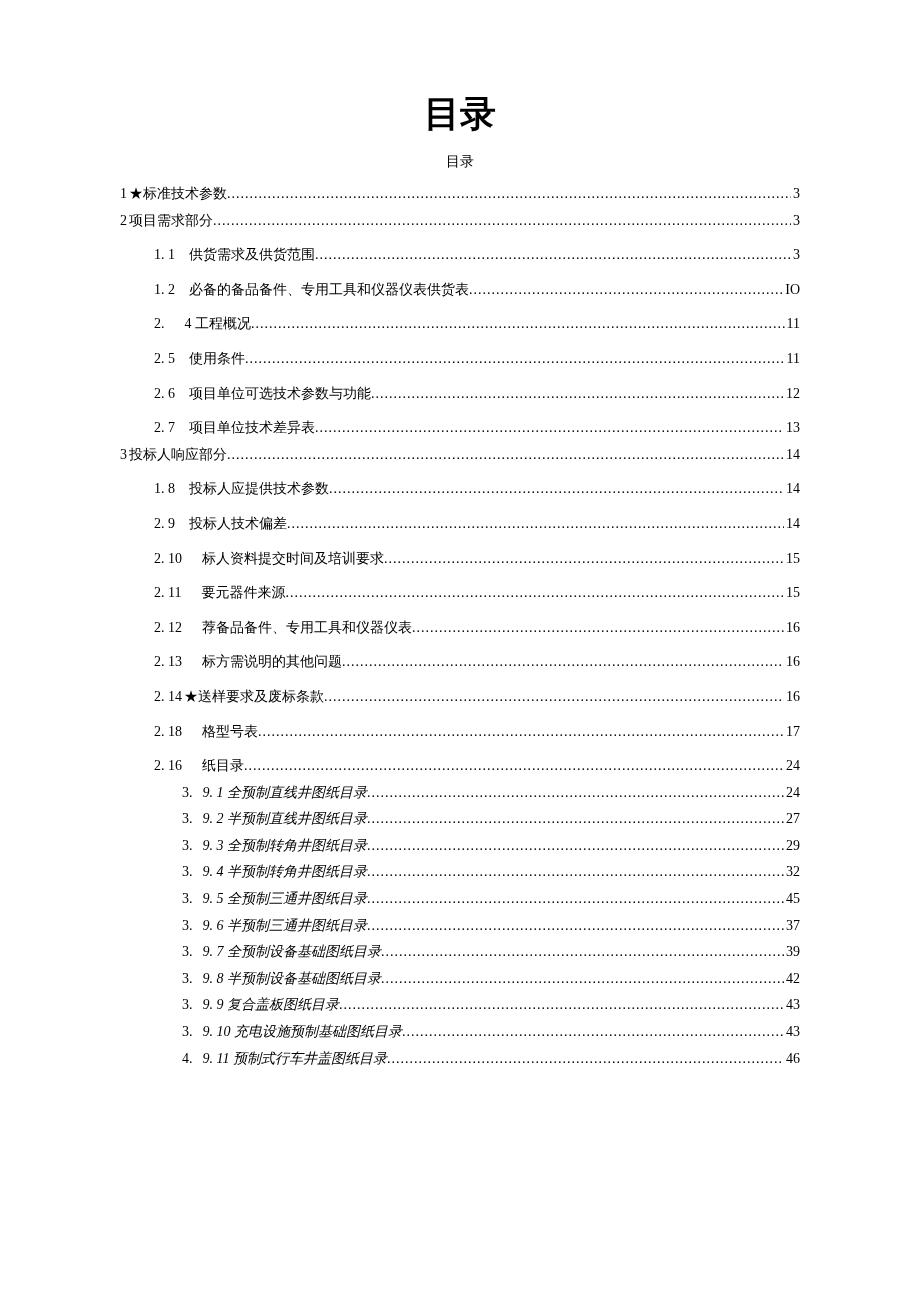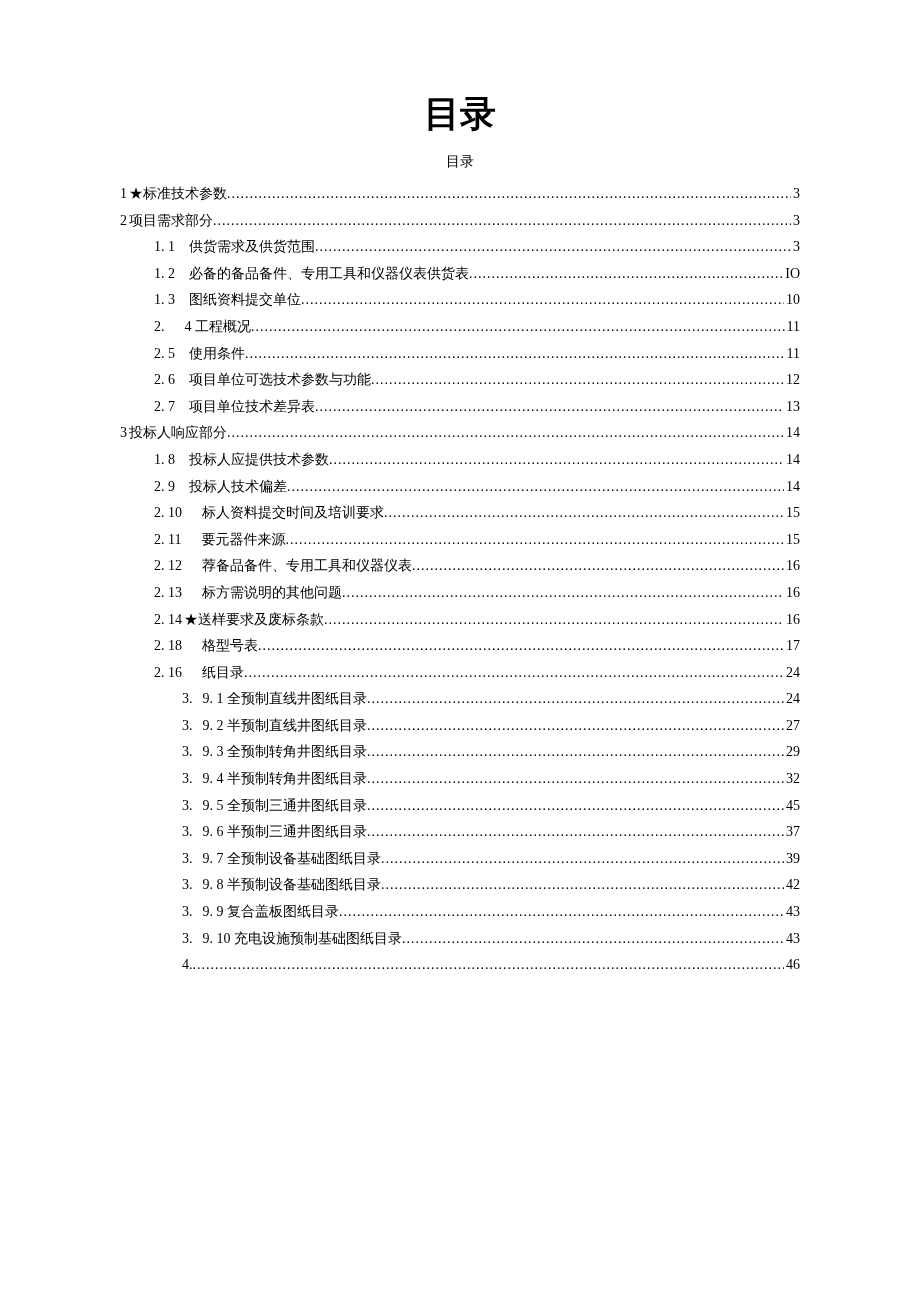--- a/index.html
+++ b/index.html
@@ -45,25 +45,25 @@
     }
     .toc-row .dots::before {
       content: "..............................................................................................................................................";
       display: block;
     }
     .toc-row .pg {
       flex-shrink: 0;
       padding-left: 2px;
     }
     .lvl-0 { padding-left: 0; }
-    .lvl-1 { padding-left: 34px; }
+    .lvl-1 { padding-left: 34px; margin-top: 8px; }
     .lvl-2 { padding-left: 62px; }
     .gap-wide .txt { padding-left: 14px; }
     .gap-xwide .txt { padding-left: 20px; }
-    .gap-2 .txt { padding-left: 10px; }
+    .gap-2 .txt { padding-left: 10px; font-style: italic; }
   </style>
 </head>
 <body>
 
 <div class="title">目录</div>
 <div class="subtitle">目录</div>
 
 <div id="toc">
     <div class="toc-row lvl-0">
       <span class="num">1</span>
@@ -82,26 +82,20 @@
       <span class="txt">供货需求及供货范围</span>
       <span class="dots"></span>
       <span class="pg">3</span>
     </div>
     <div class="toc-row lvl-1 gap-wide">
       <span class="num">1. 2</span>
       <span class="txt">必备的备品备件、专用工具和仪器仪表供货表</span>
       <span class="dots"></span>
       <span class="pg">IO</span>
     </div>
-    <div class="toc-row lvl-1 gap-wide">
-      <span class="num">1. 3</span>
-      <span class="txt">图纸资料提交单位</span>
-      <span class="dots"></span>
-      <span class="pg">10</span>
-    </div>
     <div class="toc-row lvl-1 gap-xwide">
       <span class="num">2.</span>
       <span class="txt">4 工程概况</span>
       <span class="dots"></span>
       <span class="pg">11</span>
     </div>
     <div class="toc-row lvl-1 gap-wide">
       <span class="num">2. 5</span>
       <span class="txt">使用条件</span>
       <span class="dots"></span>
@@ -234,16 +228,17 @@
       <span class="pg">43</span>
     </div>
     <div class="toc-row lvl-2 gap-2">
       <span class="num">3.</span>
       <span class="txt">9. 10 充电设施预制基础图纸目录</span>
       <span class="dots"></span>
       <span class="pg">43</span>
     </div>
     <div class="toc-row lvl-2 gap-2">
       <span class="num">4.</span>
+      <span class="txt">9. 11 预制式行车井盖图纸目录</span>
       <span class="dots"></span>
       <span class="pg">46</span>
     </div>
   </div>
 
 </body></html>

